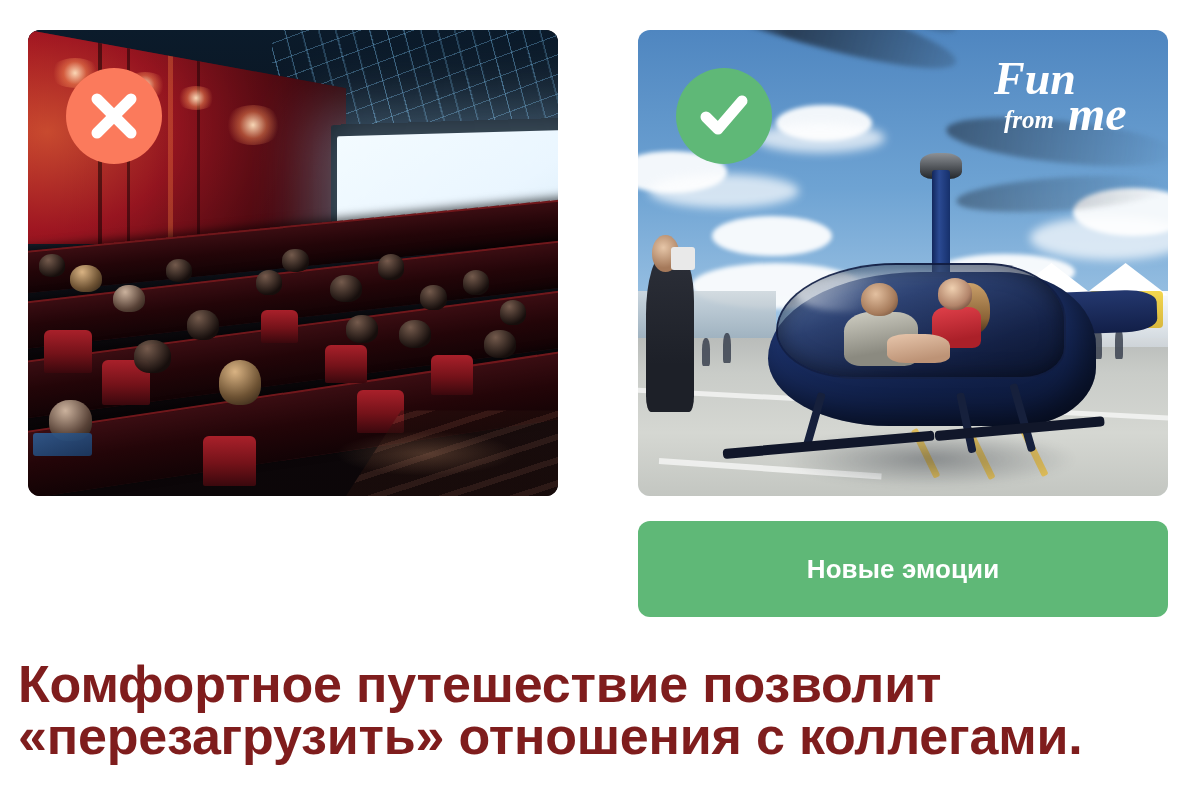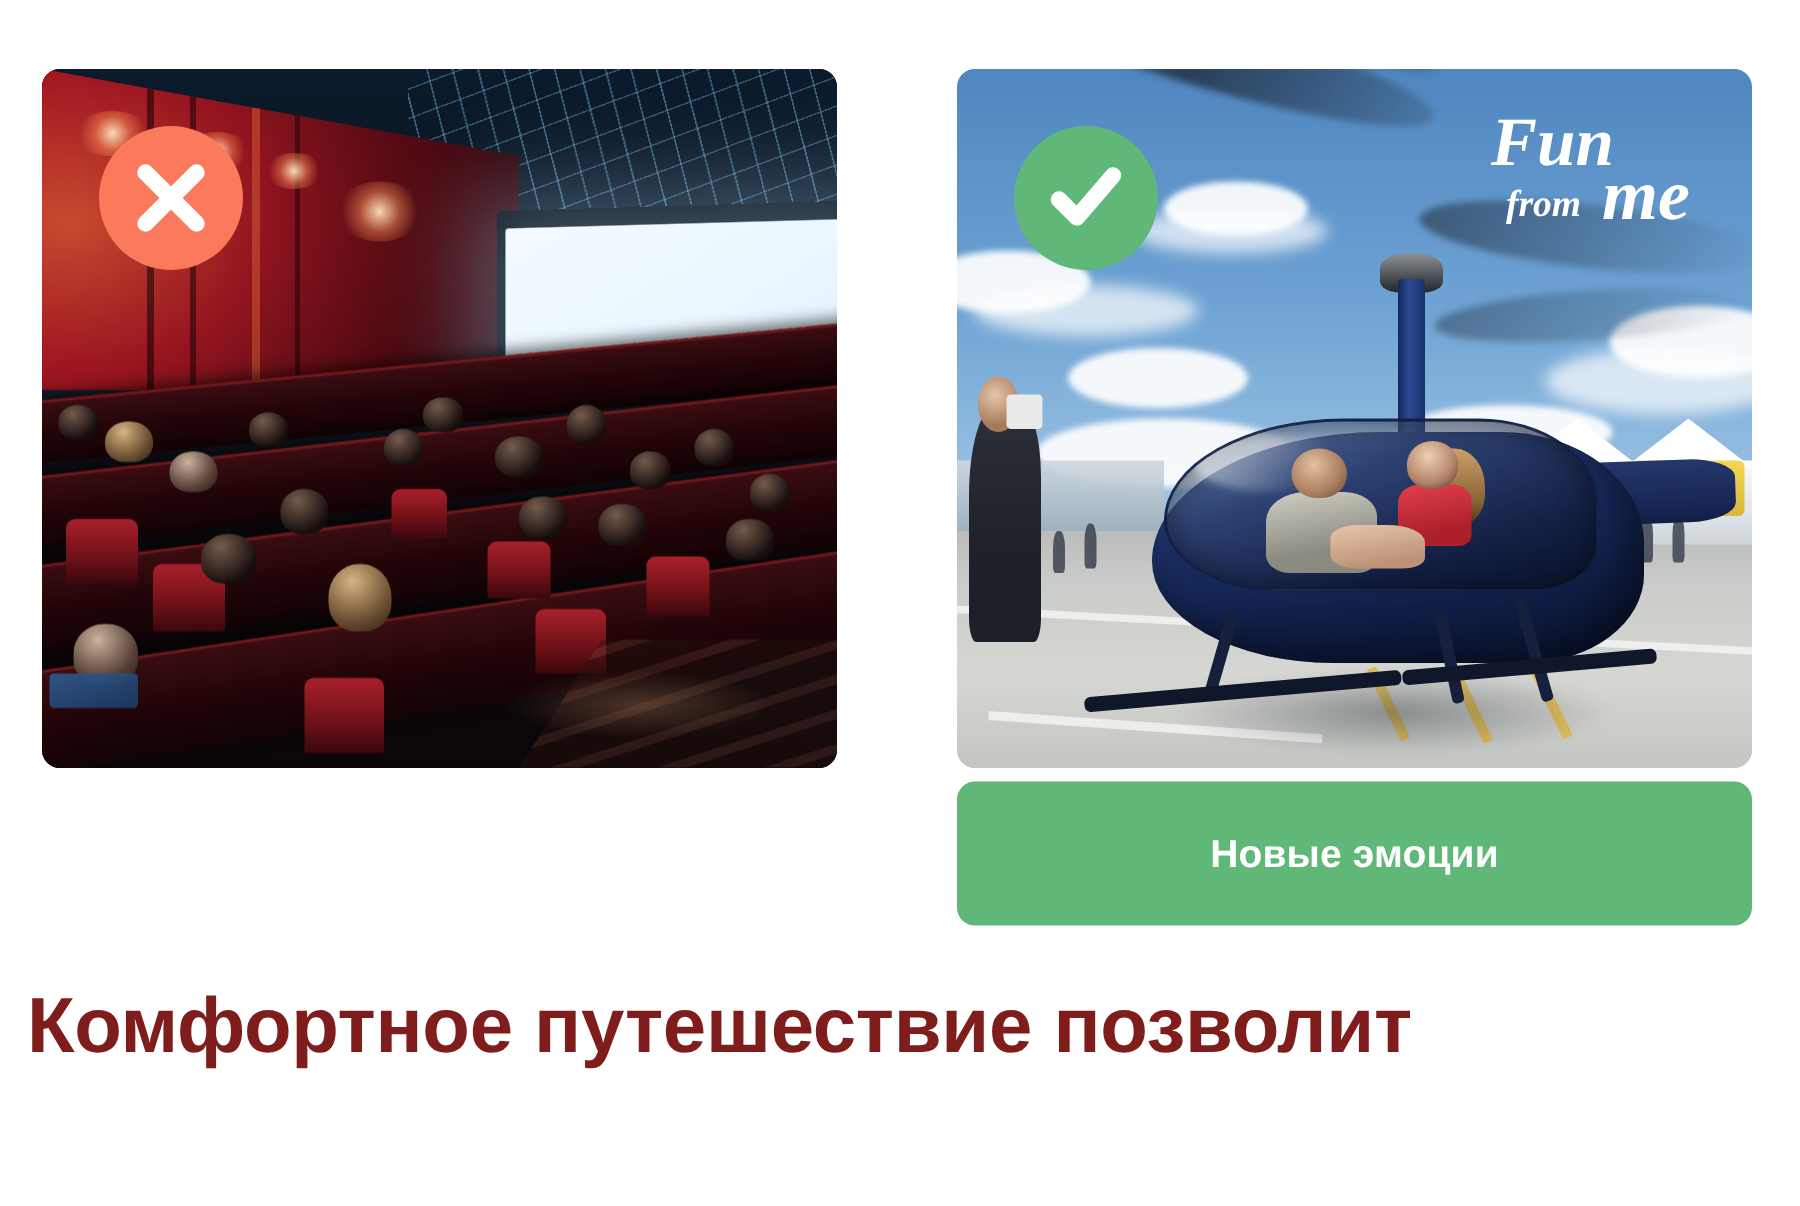--- a/index.html
+++ b/index.html
@@ -19,21 +19,21 @@
 
   .slide {
     position: absolute;
     inset: 0;
     background: #ffffff;
   }
 
   
   .card {
     position: absolute;
-    top: 46px;
+    top: 30px;
     width: 530px;
     height: 466px;
     border-radius: 12px;
     overflow: hidden;
   }
   .card.left  { left: 28px; }
   .card.right { left: 638px; }
 
   .photo {
     position: absolute;
@@ -548,15 +548,16 @@
 
 
   <button class="cta green">
     <span>
       <span class="line">Новые эмоции</span>
     </span>
   </button>
 
   <div class="headline">
     <span class="line">Комфортное путешествие позволит</span>
+    <span class="line">«перезагрузить» отношения с коллегами.</span>
   </div>
 
 </div>
 
 </body></html>

